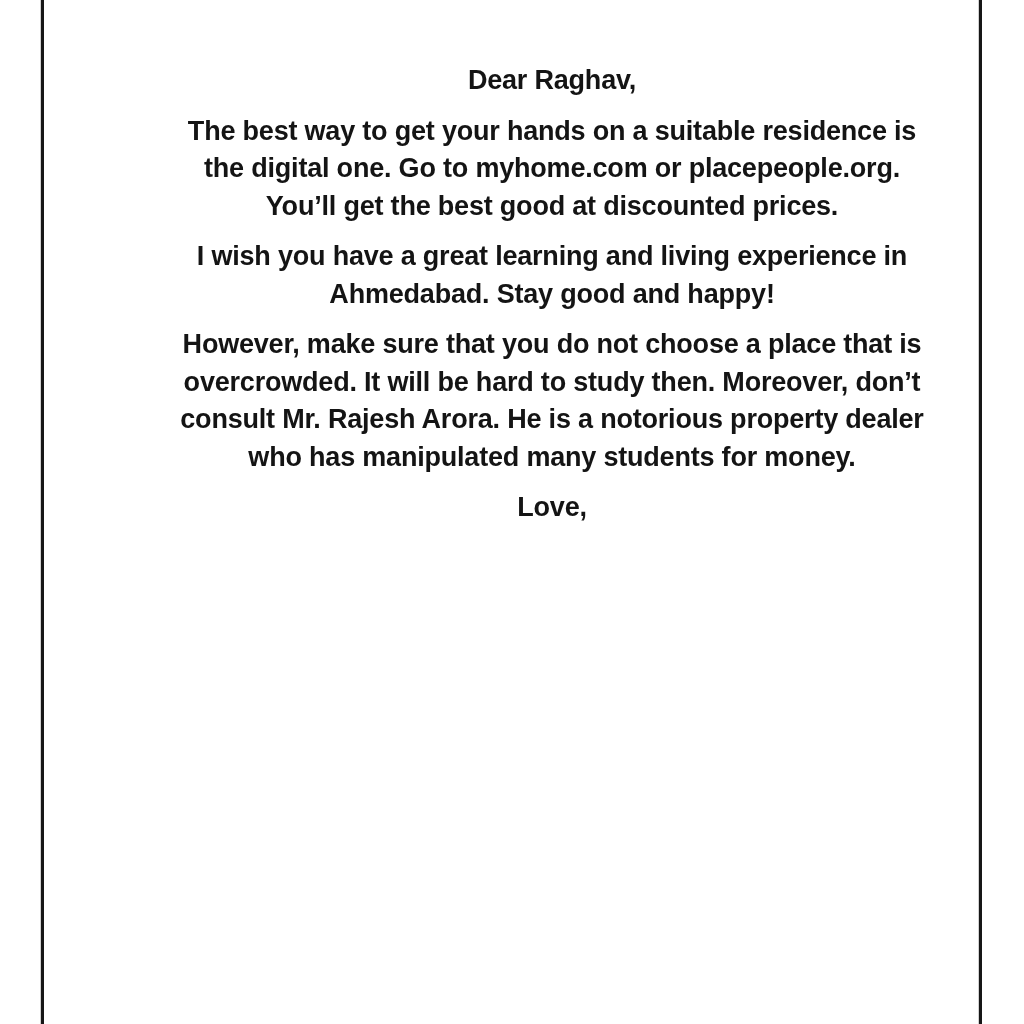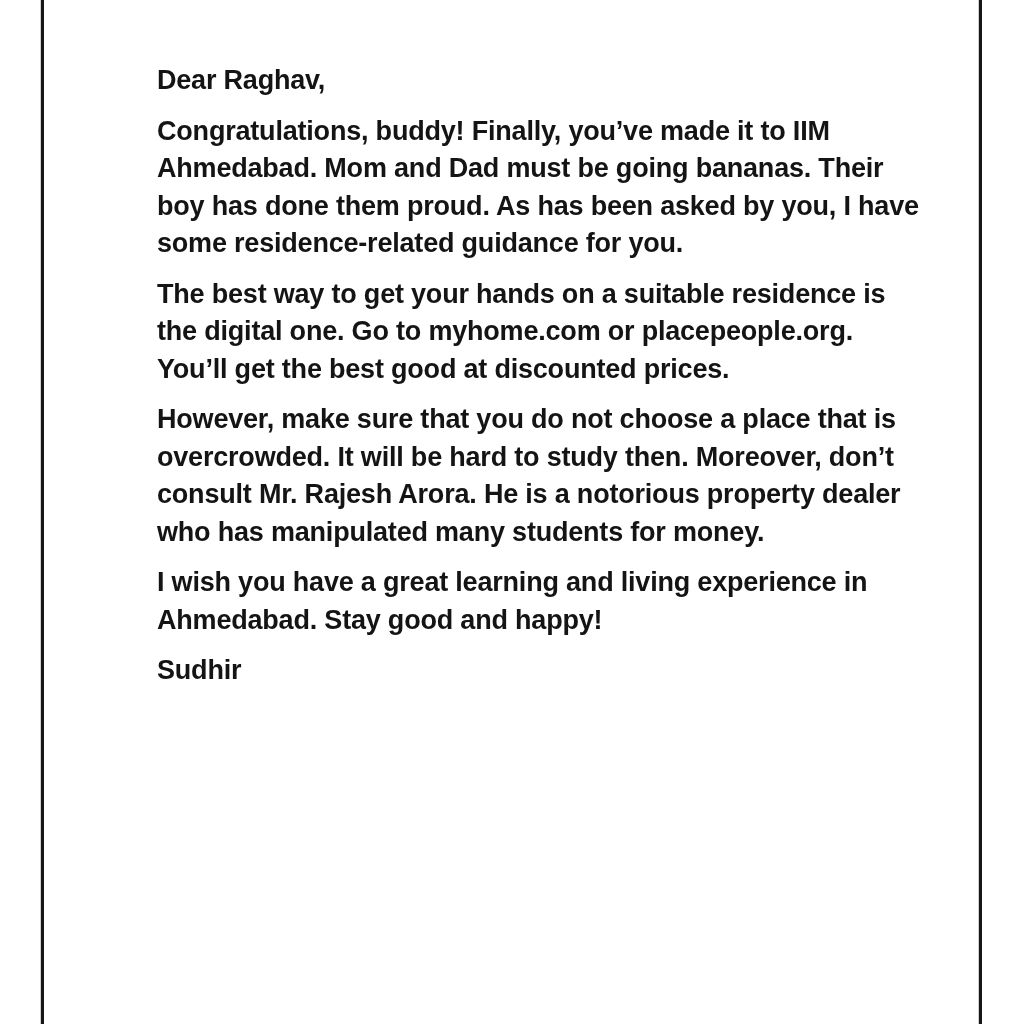--- a/index.html
+++ b/index.html
@@ -34,39 +34,36 @@
     font-family: "Liberation Sans", "DejaVu Sans", sans-serif;
     font-weight: 700;
     font-size: 27px;
     line-height: 37.5px;
     color: #141414;
     letter-spacing: -0.2px;
   }
   .letter-body p {
     margin: 0 0 13px 0;
     white-space: pre-line;
+    text-align: center;
   }
 </style>
 </head>
 <body>
 
 <div class="page">
   <div class="rule rule-left"></div>
   <div class="rule rule-right"></div>
 
   <div class="letter-body">
     <p>Dear Raghav,</p>
-    <p>Congratulations, buddy! Finally, you’ve made it to IIM
-Ahmedabad. Mom and Dad must be going bananas. Their
-boy has done them proud. As has been asked by you, I have
-some residence-related guidance for you.</p>
     <p>The best way to get your hands on a suitable residence is
 the digital one. Go to myhome.com or placepeople.org.
 You’ll get the best good at discounted prices.</p>
+    <p>I wish you have a great learning and living experience in
+Ahmedabad. Stay good and happy!</p>
     <p>However, make sure that you do not choose a place that is
 overcrowded. It will be hard to study then. Moreover, don’t
 consult Mr. Rajesh Arora. He is a notorious property dealer
 who has manipulated many students for money.</p>
-    <p>I wish you have a great learning and living experience in
-Ahmedabad. Stay good and happy!</p>
-    <p>Sudhir</p>
+    <p>Love,</p>
   </div>
 </div>
 
 </body></html>

